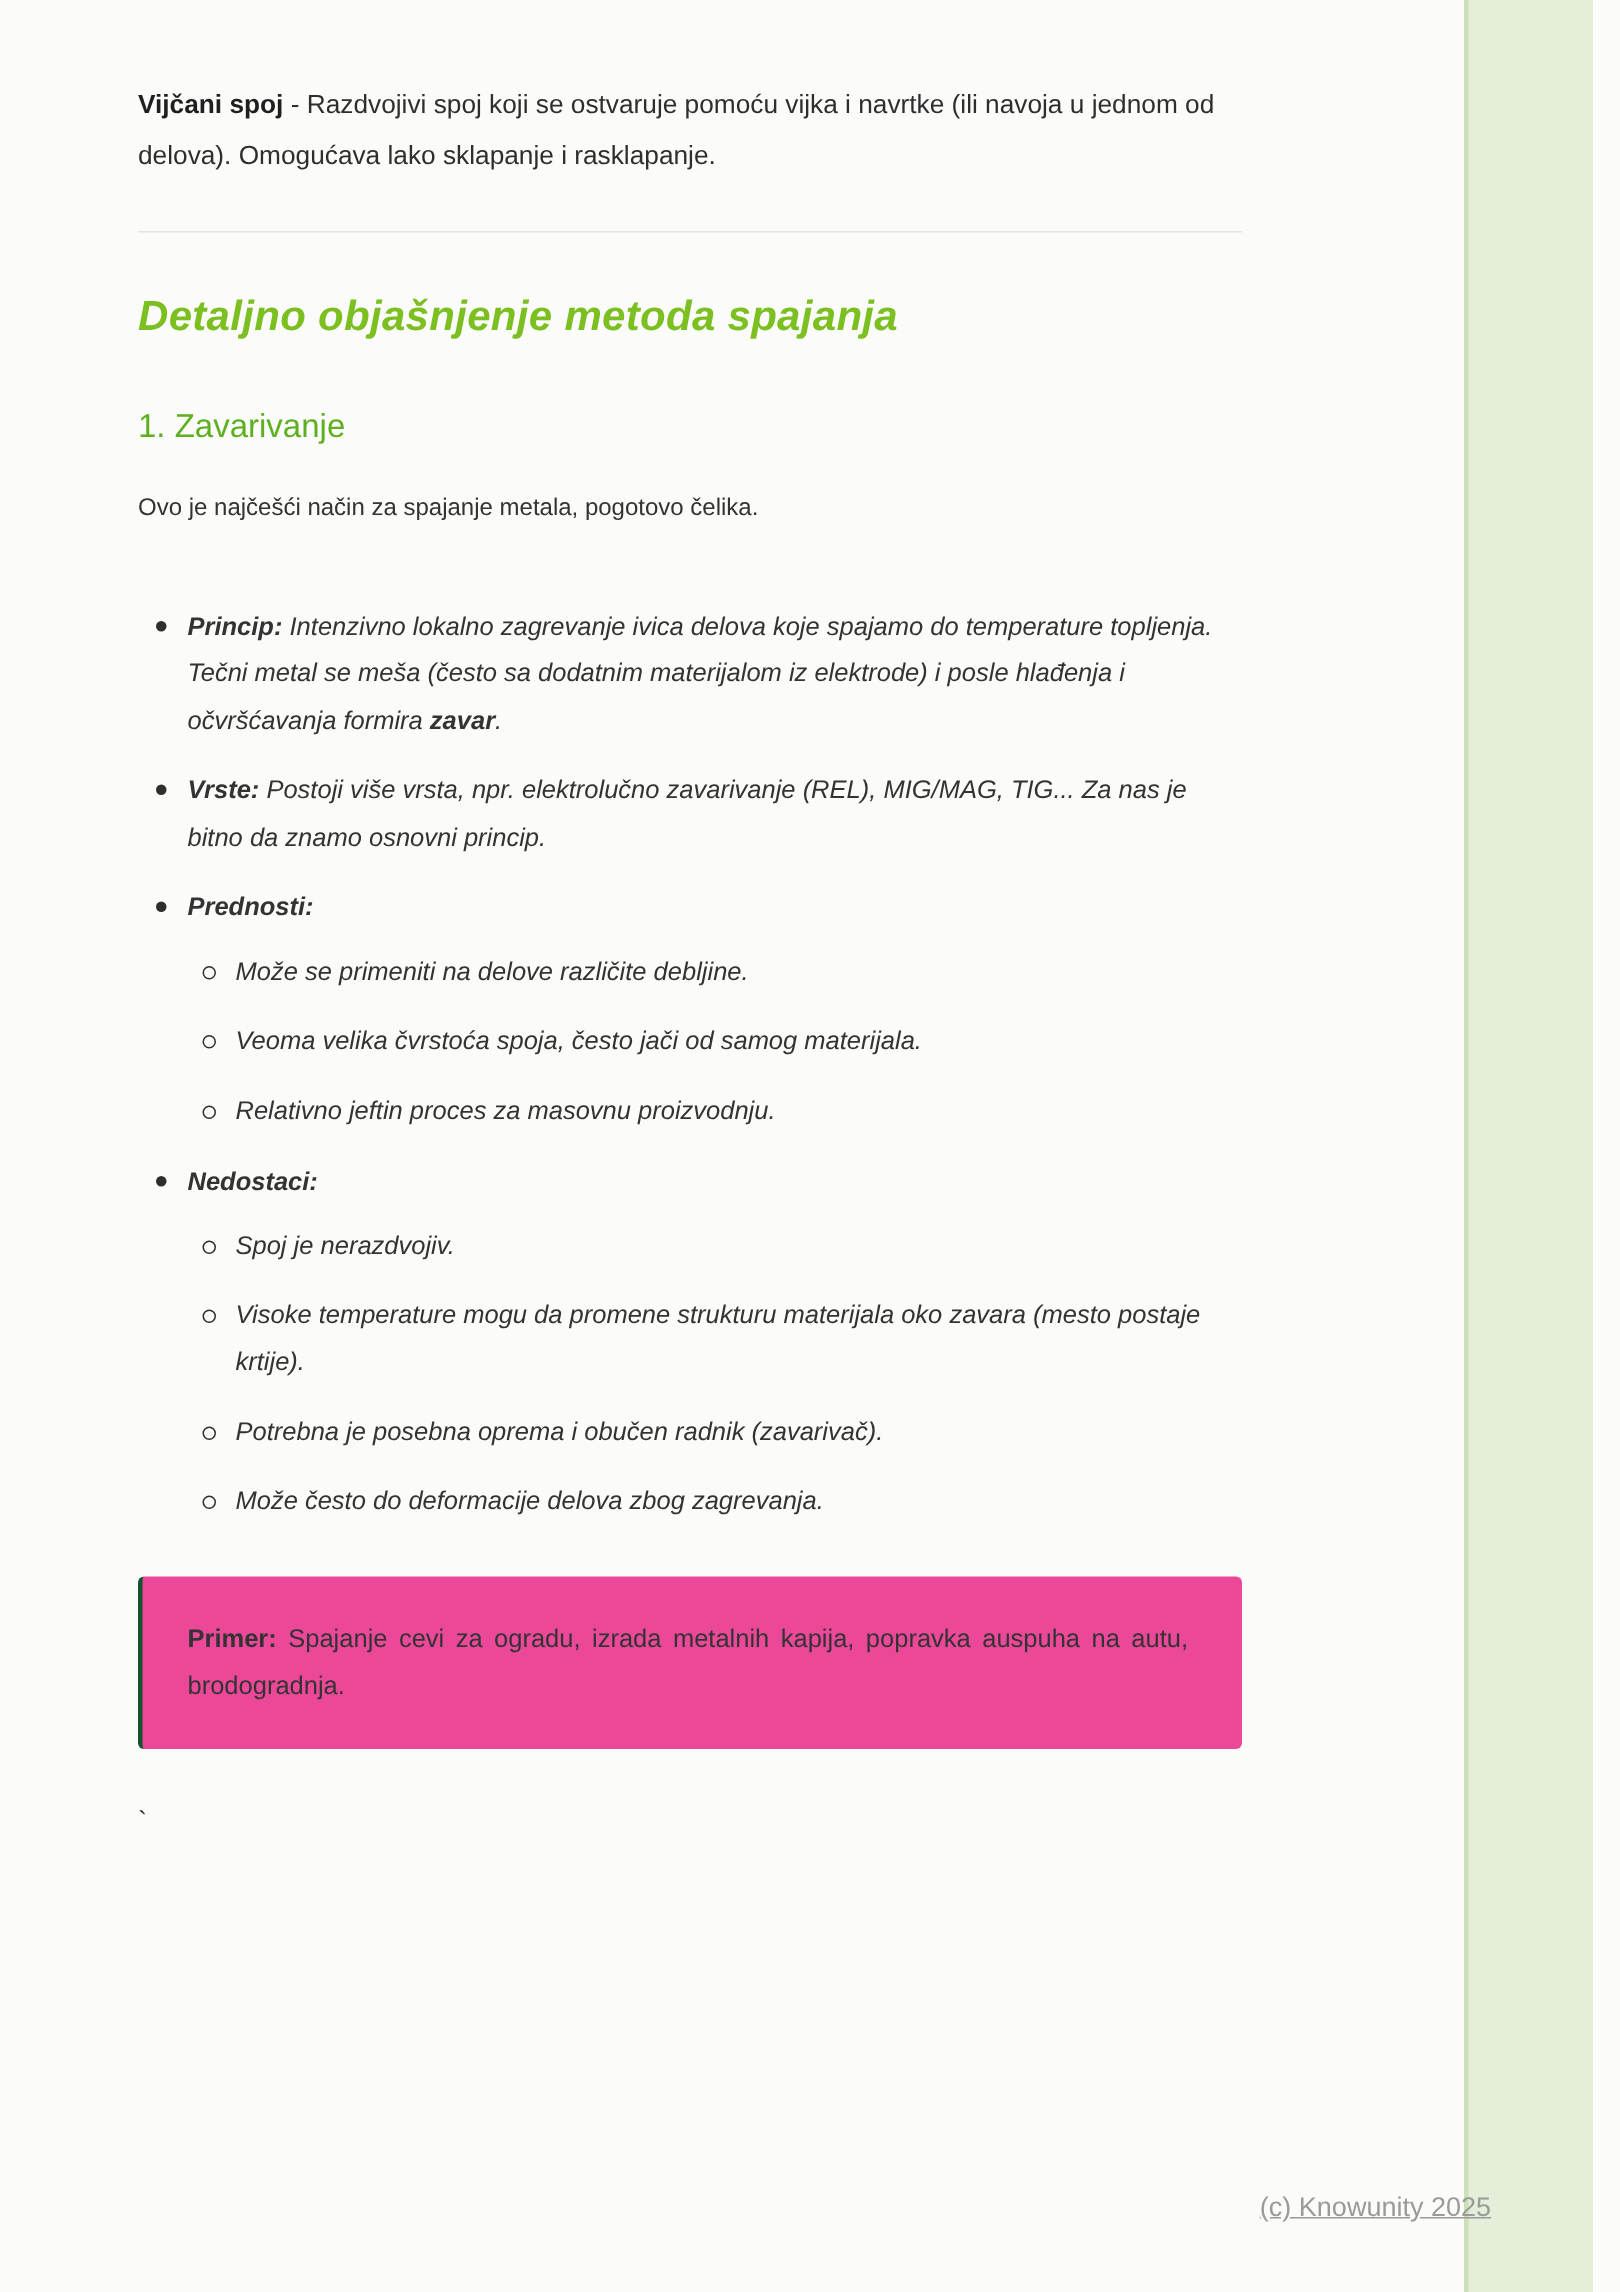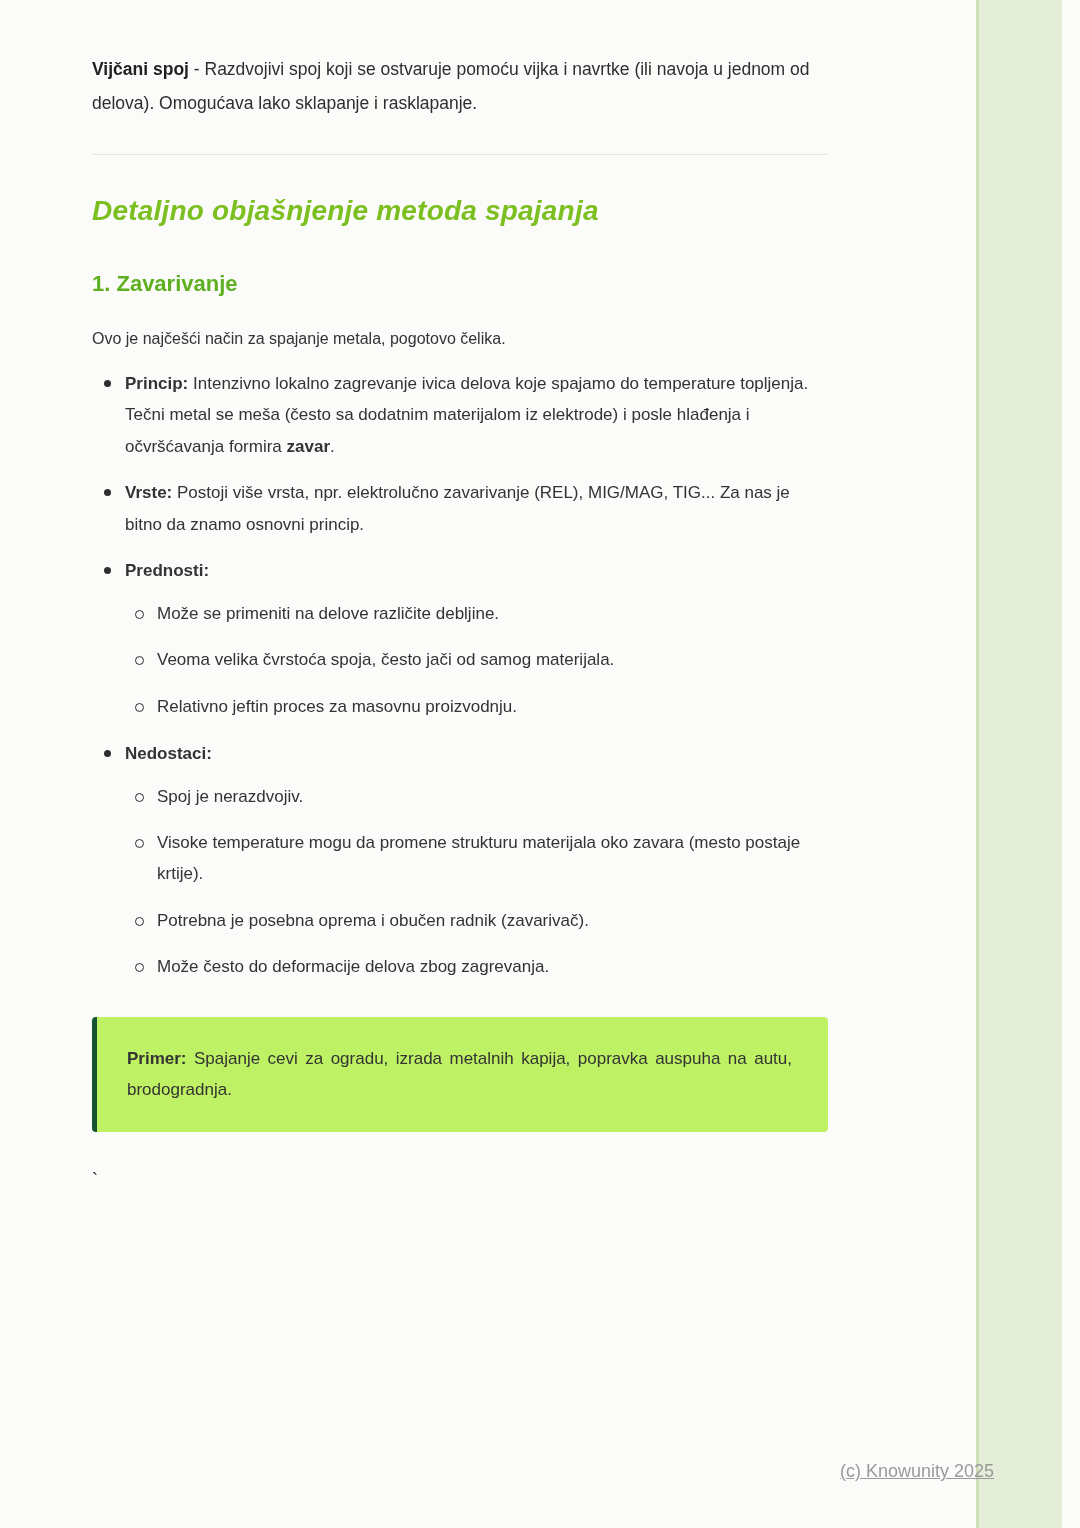--- a/index.html
+++ b/index.html
@@ -44,31 +44,32 @@
     margin-top: 40px;
     font-size: 28px;
     font-weight: bold;
     color: #7cbf21;
     letter-spacing: 0.2px;
     font-style: italic;
   }
   h2.subtitle {
     margin-top: 44px;
     font-size: 22px;
-    font-weight: bold;
+    font-weight: normal;
     color: #5eb021;
   }
   .lead {
     margin-top: 28px;
     font-size: 16px;
     line-height: 1.8;
   }
   ul.bullets {
     list-style: none;
-    margin-top: 14px;
+    margin-top: 48px;
+    font-style: italic;
   }
   ul.bullets > li {
     position: relative;
     padding-left: 33px;
     font-size: 17px;
     line-height: 1.85;
     margin-bottom: 15px;
   }
   ul.bullets > li::before {
     content: "";
@@ -97,22 +98,22 @@
     left: 10px;
     top: 11px;
     width: 7px;
     height: 7px;
     border-radius: 50%;
     background: transparent;
     border: 1.6px solid #2e2e2e;
   }
   .callout {
     margin-top: 34px;
-    background: #bef264;
-    border-left: 5px solid #14532d;
+    background: #ec4899;
+    border-left: 3px solid #14532d;
     border-radius: 4px;
     padding: 26px 36px 26px 30px;
   }
   .callout p {
     font-size: 17px;
     line-height: 1.85;
     text-align: justify;
   }
   .stray {
     margin-top: 38px;

